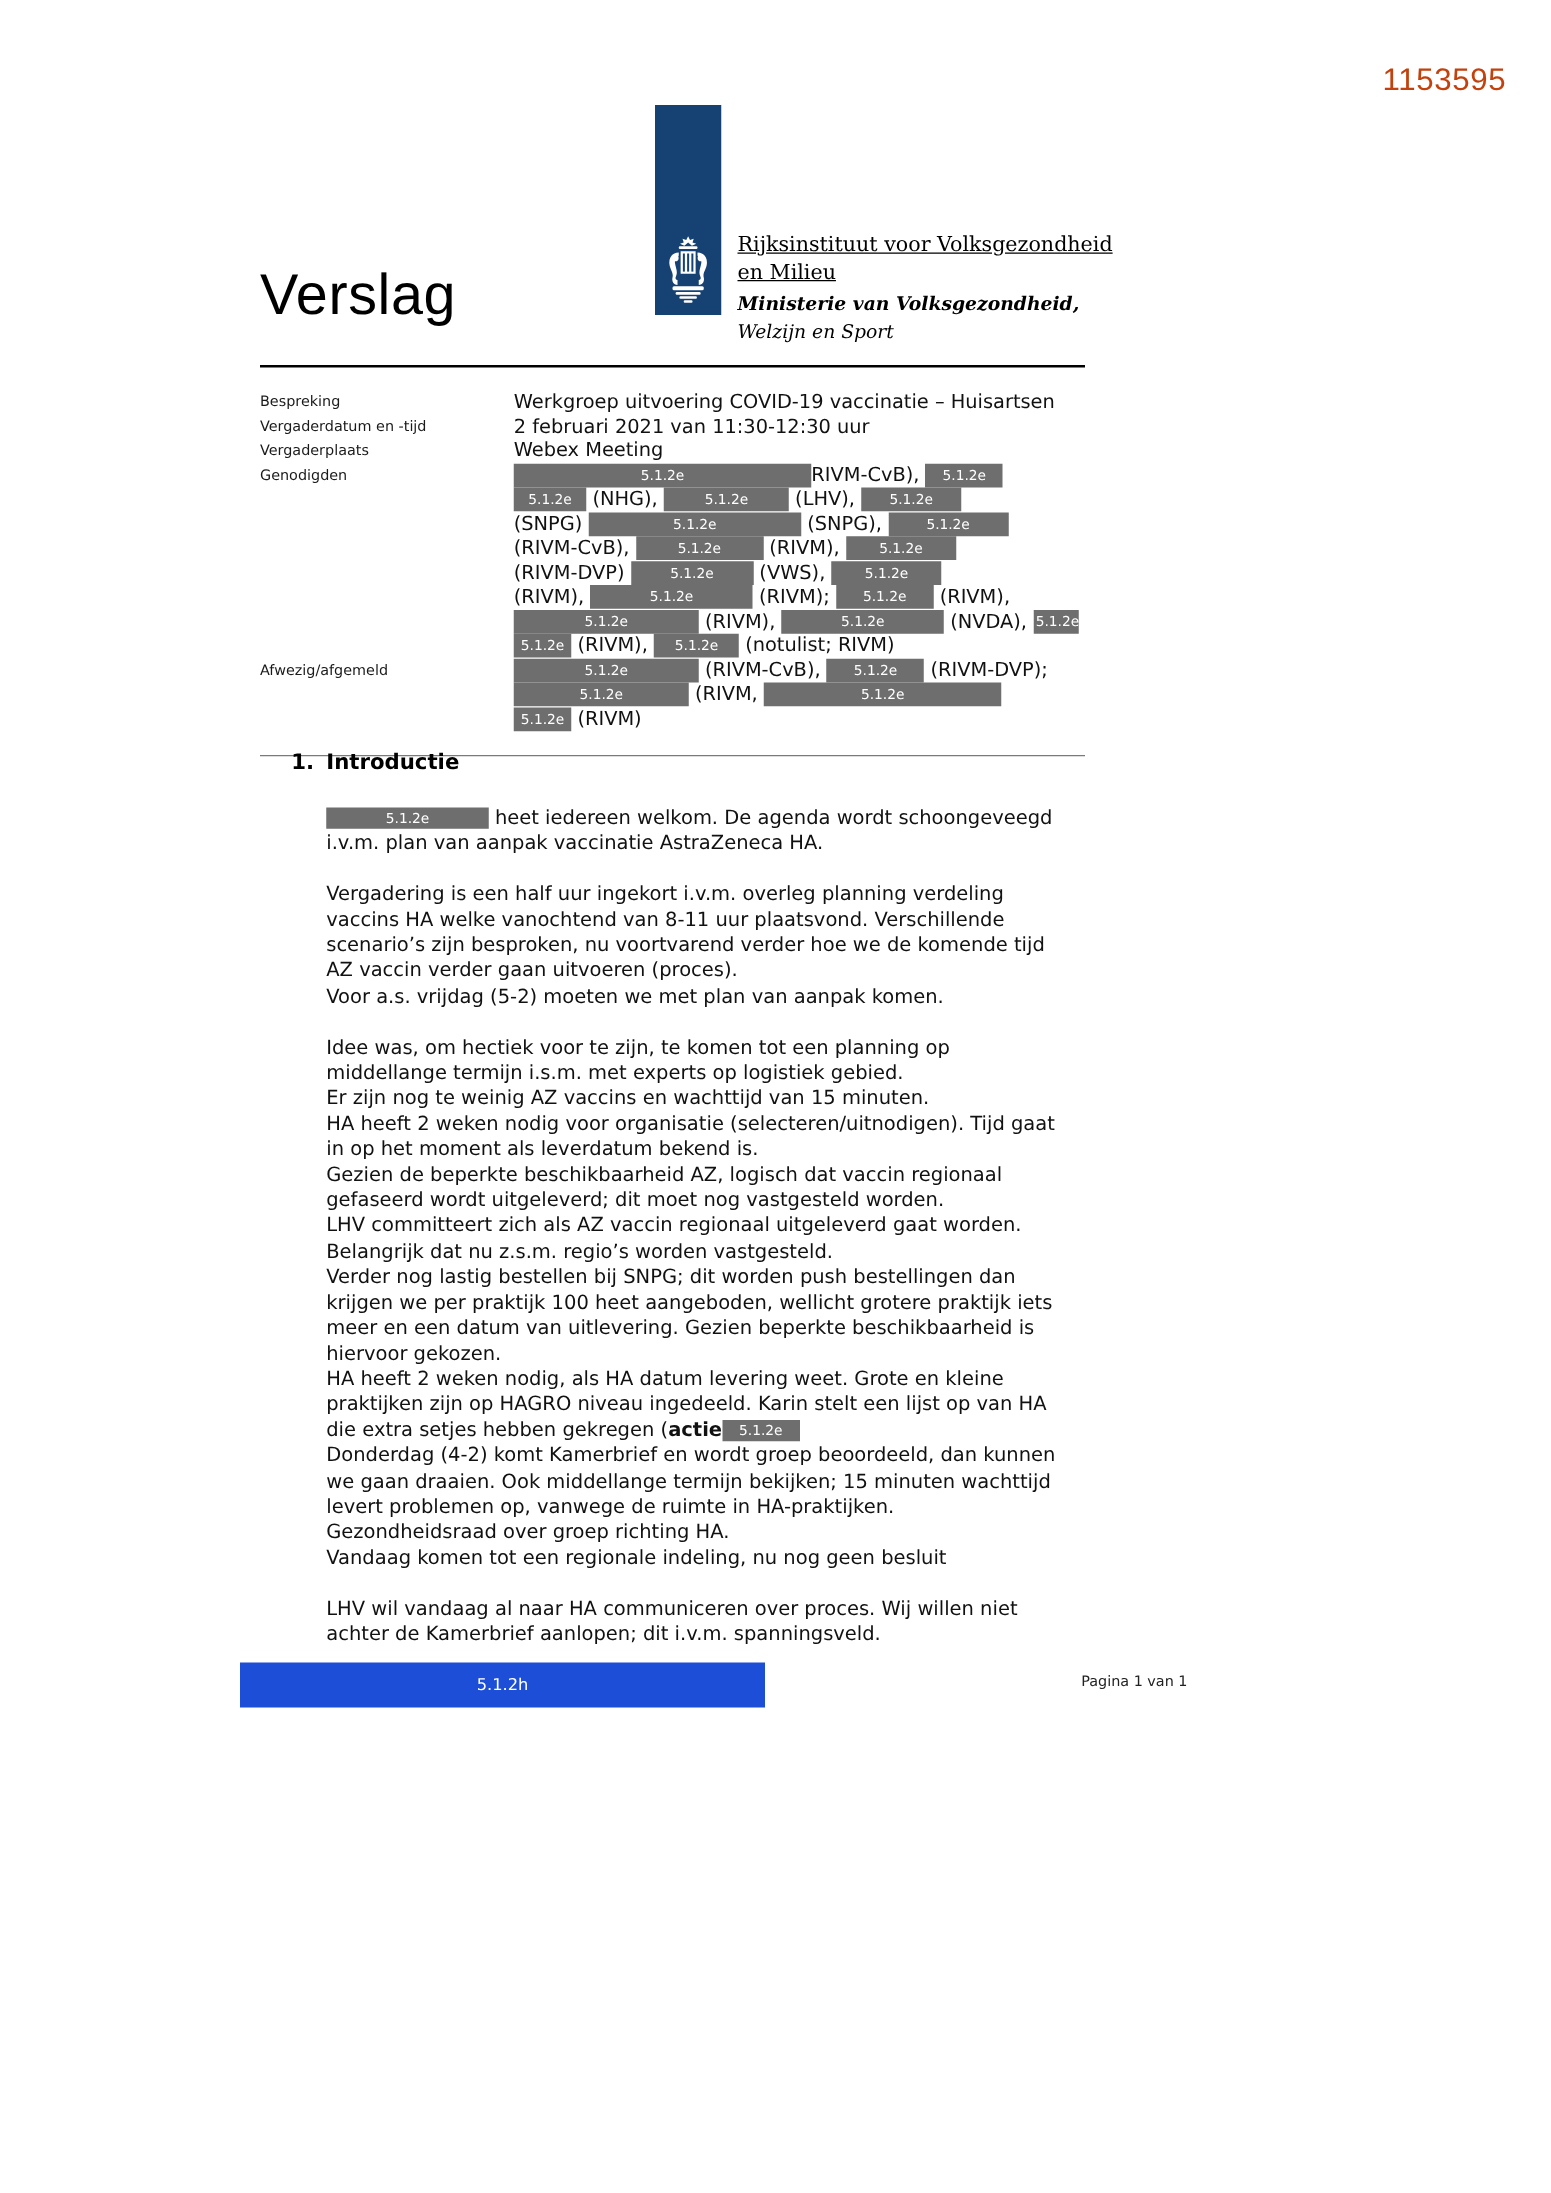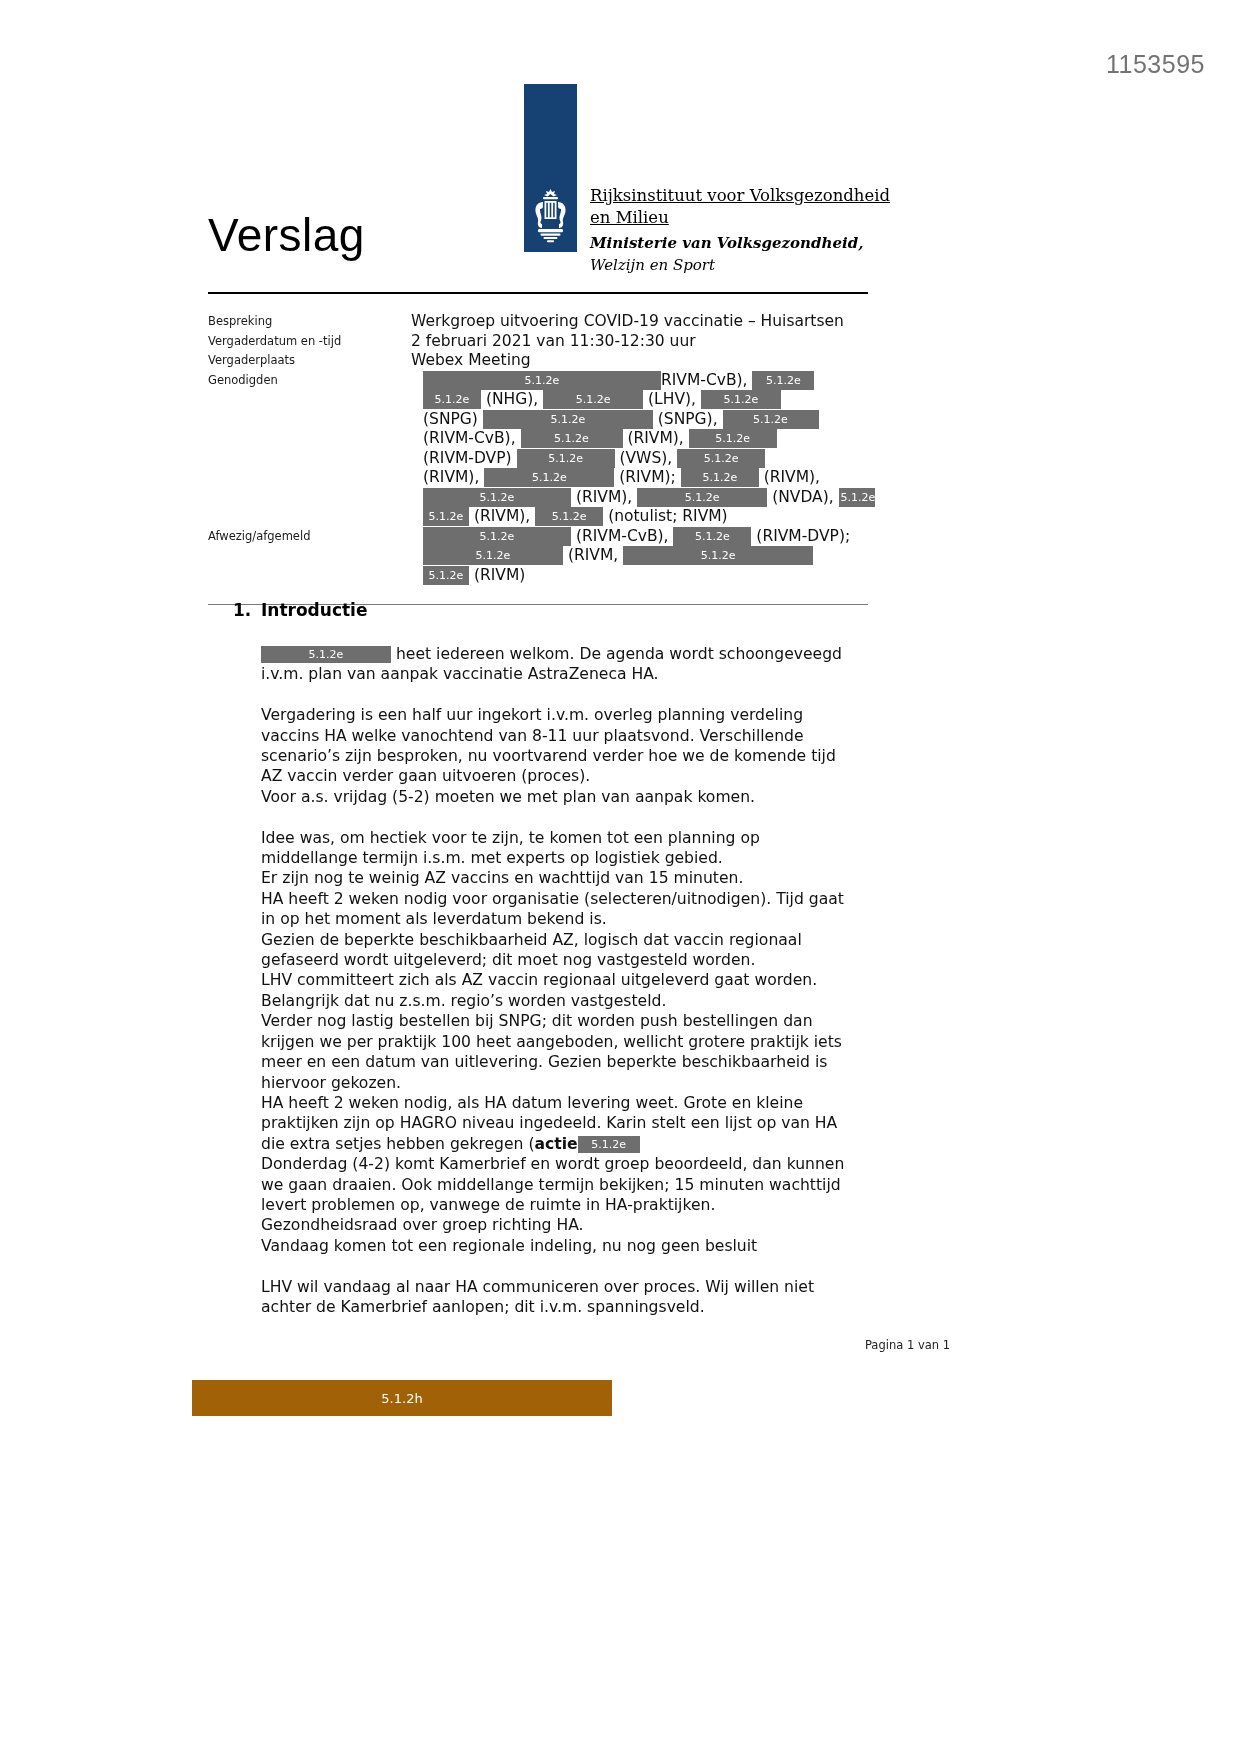--- a/index.html
+++ b/index.html
@@ -20,21 +20,21 @@
   }
 
   
   .doc-id {
     position: absolute;
     top: 50px;
     right: 36px;
     font-family: "Liberation Sans", sans-serif;
     font-size: 25px;
     letter-spacing: 0.5px;
-    color: #737373;
+    color: #c2410c;
     text-align: right;
   }
 
   
   .header {
     position: absolute;
     left: 0;
     top: 84px;
     width: 100%;
     height: 200px;
@@ -155,21 +155,20 @@
     line-height: 19px;
   }
 
   
   .plines {
     font-family: "DejaVu Sans", sans-serif;
     font-size: 15.5px;
     line-height: 19.5px;
     color: #111;
     white-space: nowrap;
-    margin-left: 12px;
   }
   .pline { height: 19.5px; display: block; }
   .pline .lit { vertical-align: middle; }
 
   
   .section-head {
     position: absolute;
     left: 233px;
     top: 600px;
     font-family: "DejaVu Sans", sans-serif;
@@ -193,24 +192,24 @@
   }
   .body p {
     margin: 0;
   }
   .body .gap { height: 20.4px; }
 
   
   .footer-bar {
     position: absolute;
     left: 192px;
-    top: 1380px;
+    top: 1330px;
     width: 420px;
     height: 36px;
-    background: #a16207;
+    background: #1d4ed8;
     color: #fff;
     font-family: "DejaVu Sans", sans-serif;
     font-size: 13px;
     display: flex;
     align-items: center;
     justify-content: center;
   }
   .footer-page {
     position: absolute;
     left: 820px;

